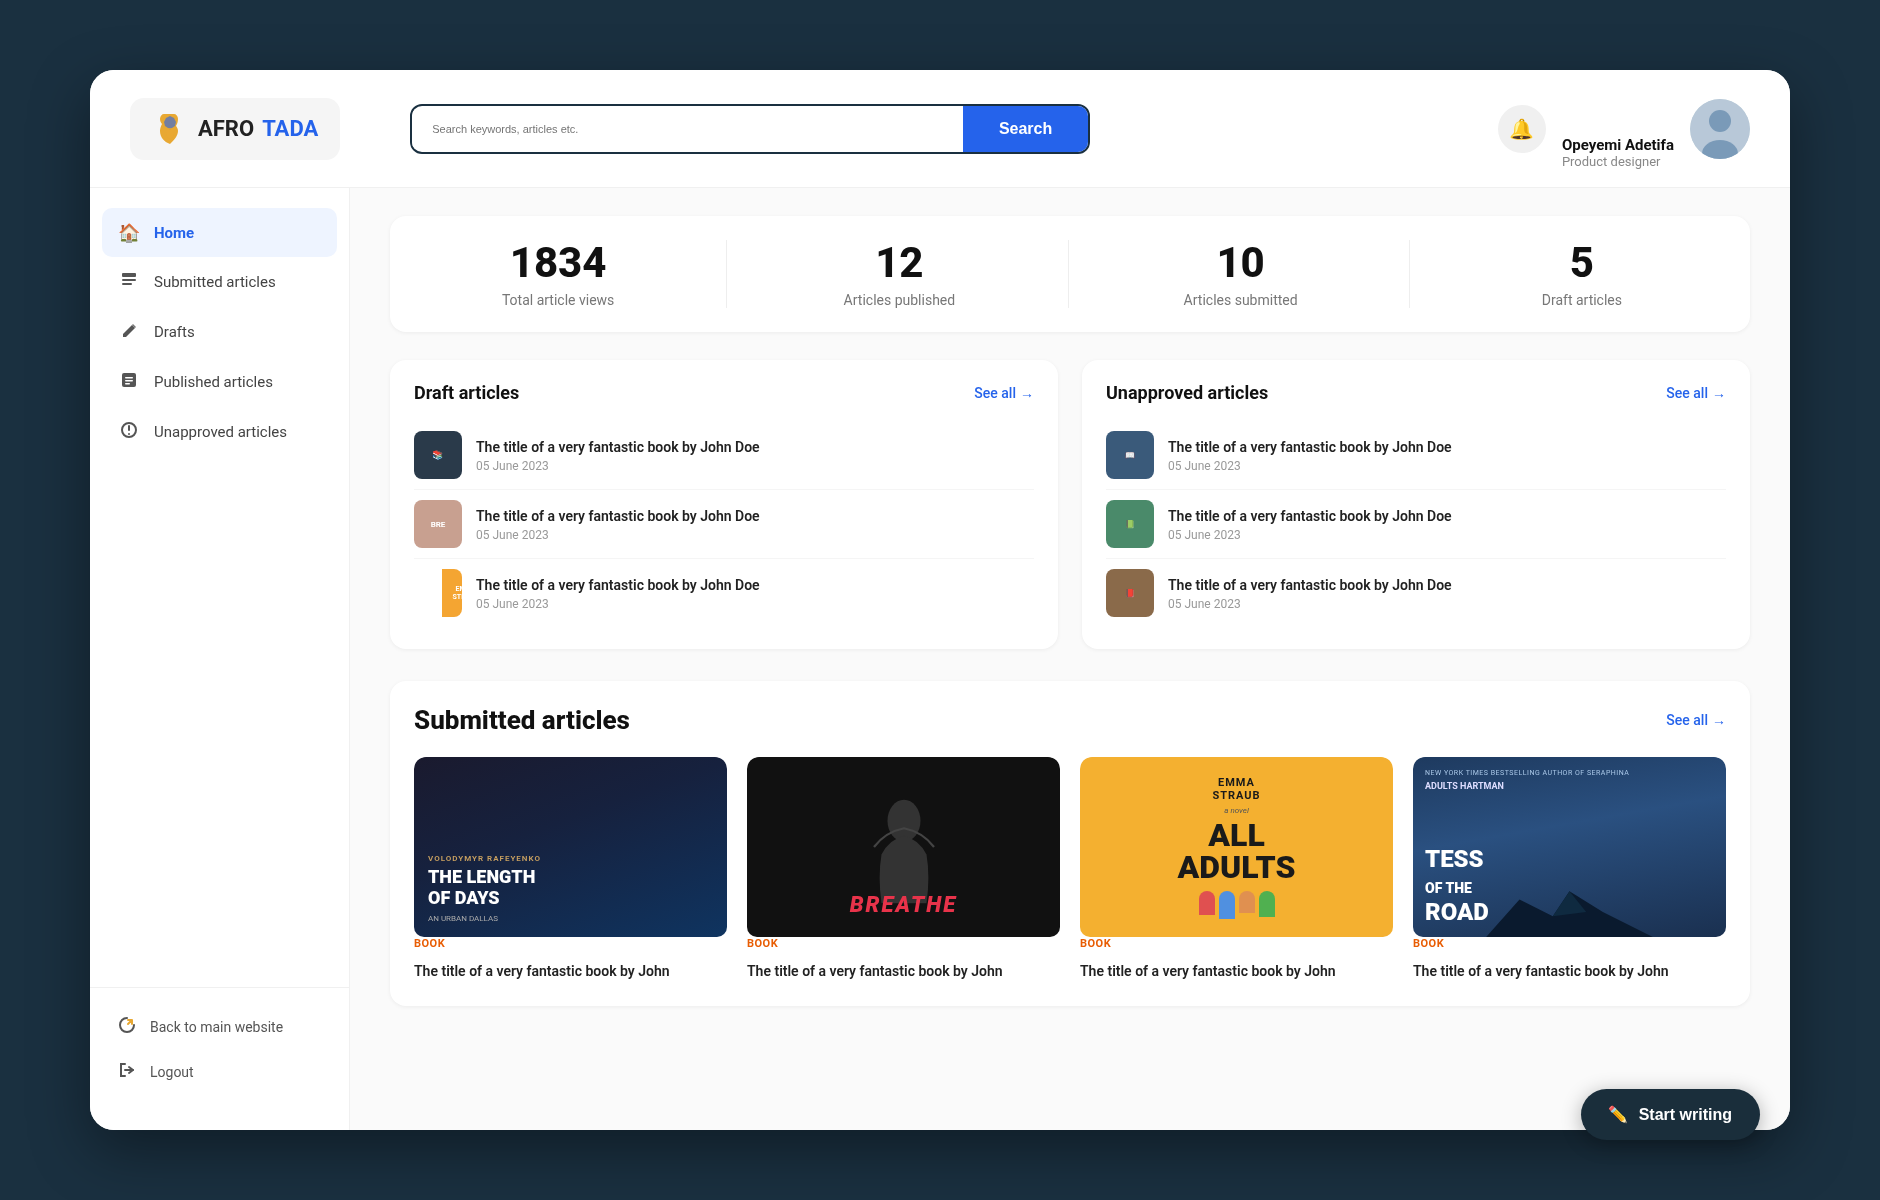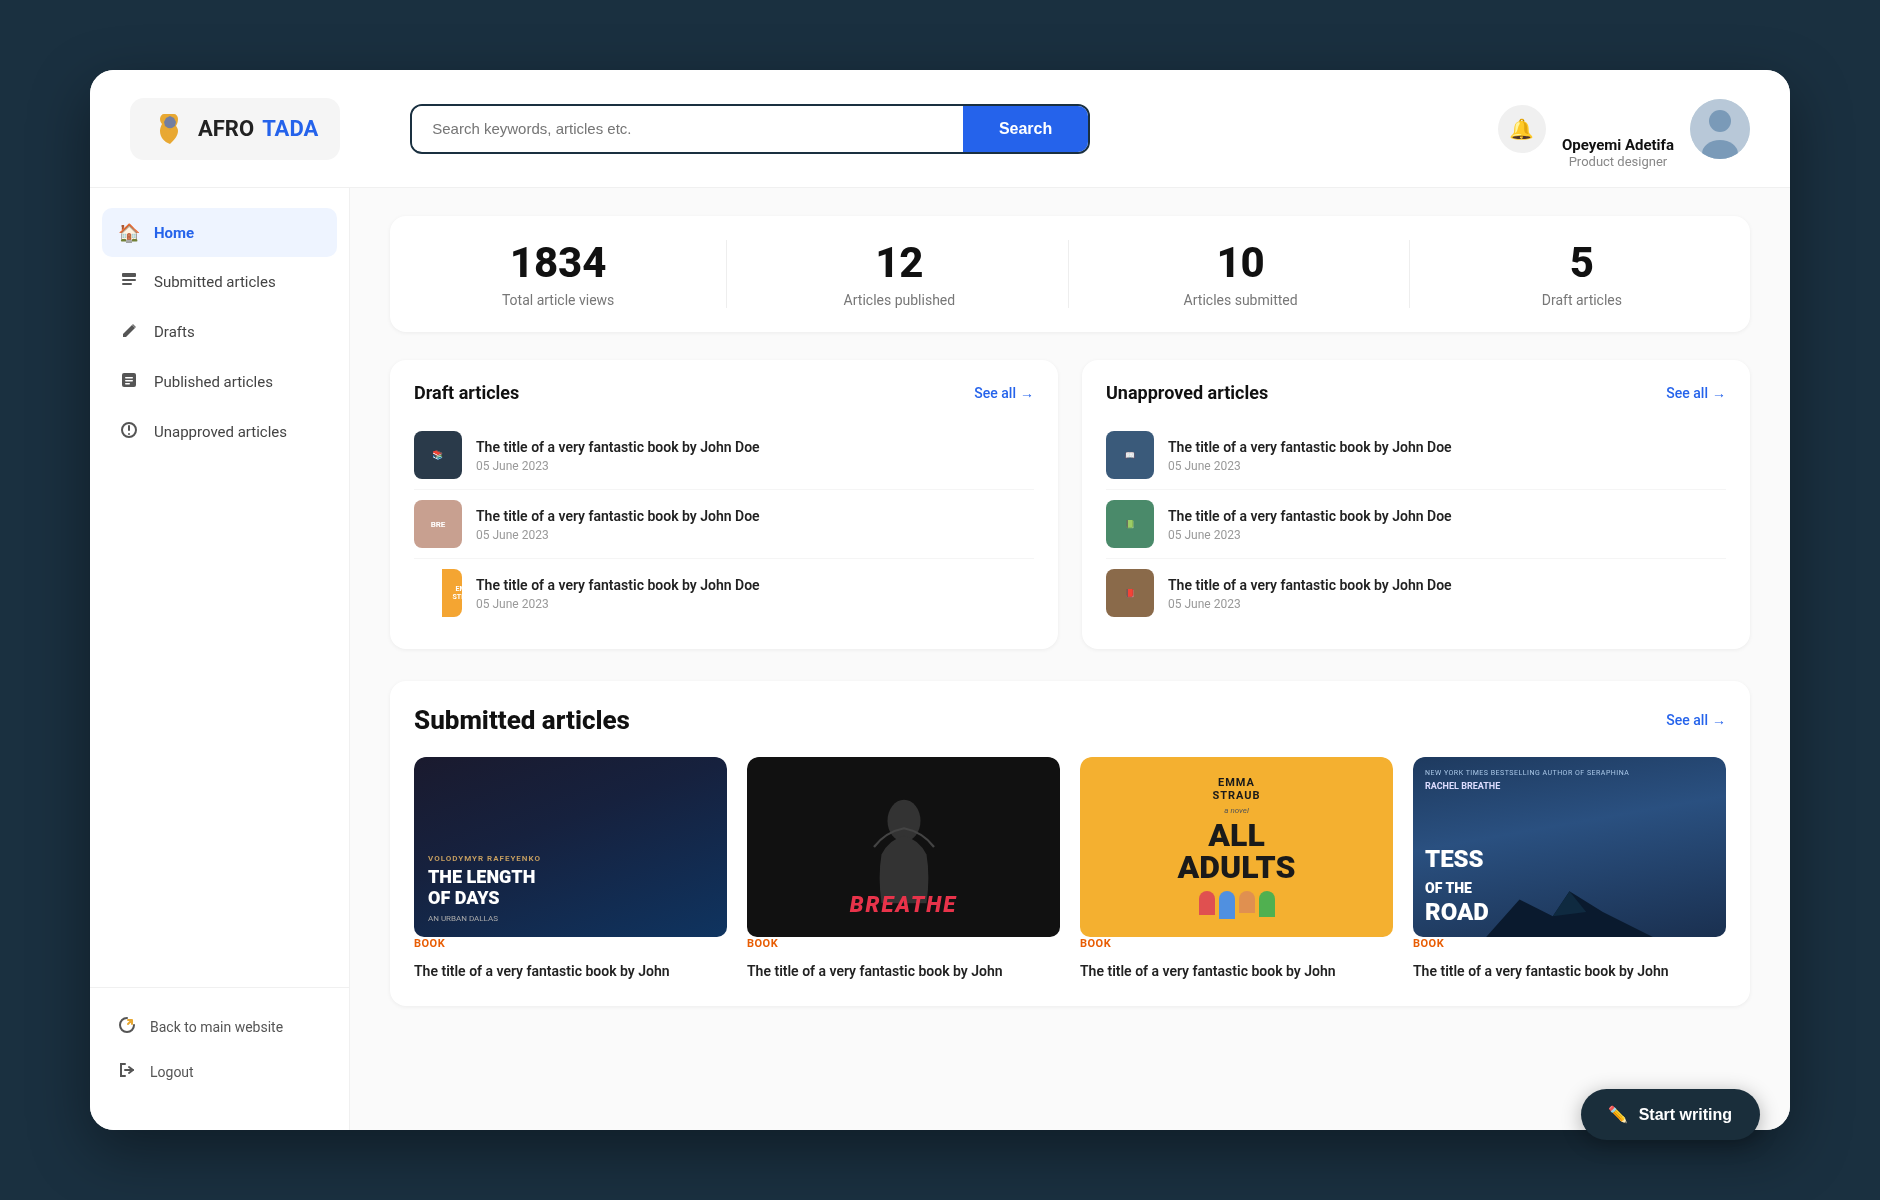--- a/index.html
+++ b/index.html
@@ -62,21 +62,21 @@
       border-radius: 12px;
       overflow: hidden;
       max-width: 680px;
       margin: 0 auto;
     }
     .search-input {
       flex: 1;
       border: none;
       outline: none;
       padding: 14px 20px;
-      font-size: 15px;
+      font-size: 11px;
       color: #888;
       background: #fff;
     }
     .search-button {
       background: #2563eb;
       color: #fff;
       border: none;
       padding: 14px 36px;
       font-size: 16px;
       font-weight: 600;
@@ -93,21 +93,21 @@
       height: 48px;
       border-radius: 50%;
       background: #f0f0f0;
       display: flex;
       align-items: center;
       justify-content: center;
       cursor: pointer;
       font-size: 20px;
       border: none;
     }
-    .user-info { text-align: center; margin-top: 48px; }
+    .user-info { text-align: left; margin-top: 48px; }
     .user-name { font-weight: 700; font-size: 15px; color: #111; }
     .user-role { font-size: 13px; color: #888; }
     .user-avatar {
       width: 60px;
       height: 60px;
       border-radius: 50%;
       background: #c8d8e0;
       overflow: hidden;
       display: flex;
       align-items: center;
@@ -608,21 +608,21 @@
               </div>
             </div>
             <div class="book-tag">BOOK</div>
             <div class="book-title">The title of  a very fantastic book by John</div>
           </div>
 
           <div class="book-card">
             <div class="book-cover">
               <div style="background:linear-gradient(170deg,#1e3a5f 0%,#2a5080 40%,#1a3050 100%); width:100%; height:100%; display:flex; flex-direction:column; padding:12px; position:relative; overflow:hidden;">
                 <div style="font-size:7px; color:#aac8e8; letter-spacing:0.5px; text-transform:uppercase;">NEW YORK TIMES BESTSELLING AUTHOR OF SERAPHINA</div>
-                <div style="font-size:9px; color:#ddf; font-weight:700; margin-top:4px;">RACHEL BREATHE</div>
+                <div style="font-size:9px; color:#ddf; font-weight:700; margin-top:4px;">ADULTS HARTMAN</div>
                 <div style="margin-top:auto; color:#fff; font-size:24px; font-weight:900; line-height:1.1;">TESS<br><span style="font-size:14px;">OF THE</span><br>ROAD</div>
 
                 <div style="position:absolute; bottom:0; left:0; right:0; height:50px;">
                   <svg viewBox="0 0 200 60" width="100%" height="100%">
                     <polygon points="0,60 40,15 80,35 100,5 140,30 200,60" fill="#0a1a2e"></polygon>
                     <polygon points="80,35 100,5 120,30" fill="#0f2a40"></polygon>
                   </svg>
                 </div>
               </div>
             </div>

